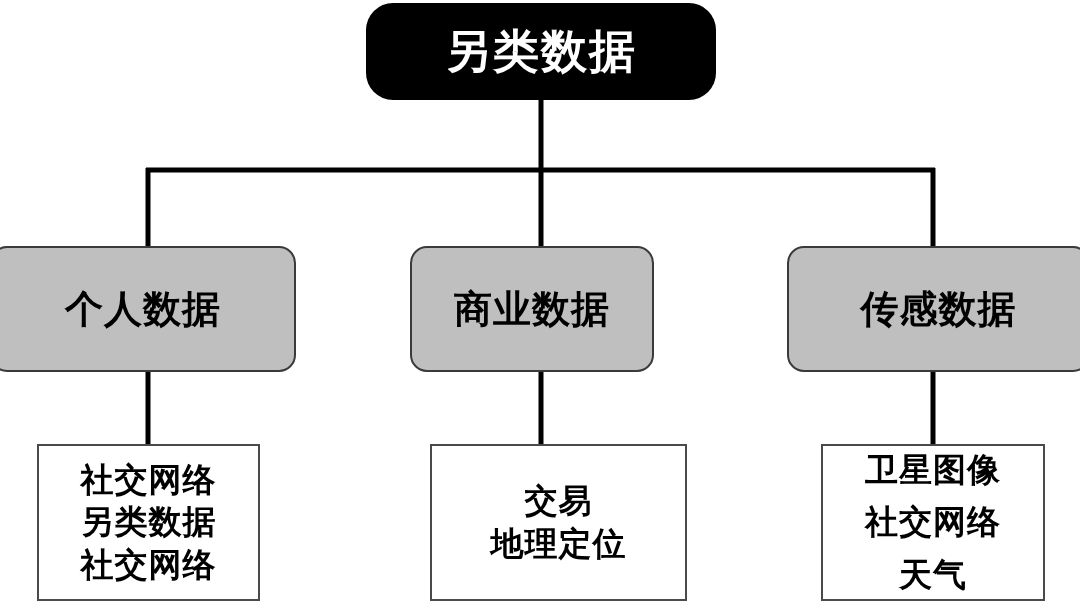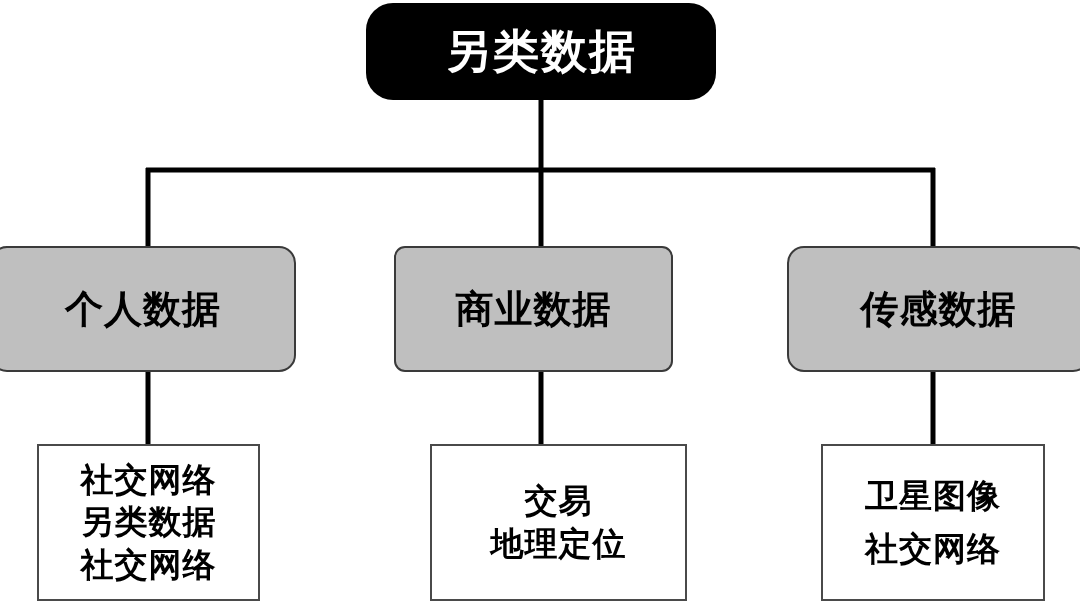--- a/index.html
+++ b/index.html
@@ -53,21 +53,21 @@
     color: #000000;
     border: 2px solid #3a3a3a;
     border-radius: 17px;
     font-size: 38px;
     font-weight: 700;
     letter-spacing: 1px;
     top: 246px;
     height: 126px;
   }
   .cat-0 { left: -10px;  width: 306px; }
-  .cat-1 { left: 394px;  width: 279px; border-radius: 11px; }
+  .cat-1 { left: 410px;  width: 244px; }
   .cat-2 { left: 787px;  width: 303px; }
   
   .node-leaf {
     background: #ffffff;
     color: #000000;
     border: 2px solid #4a4a4a;
     border-radius: 0;
     top: 444px;
     height: 157px;
     flex-direction: column;
@@ -120,15 +120,16 @@
   </div>
 
   <div class="node node-leaf leaf-1">
     <span class="leaf-line">交易</span>
     <span class="leaf-line">地理定位</span>
   </div>
 
   <div class="node node-leaf leaf-2">
     <span class="leaf-line">卫星图像</span>
     <span class="leaf-line">社交网络</span>
+    <span class="leaf-line">天气</span>
   </div>
 
 </div>
 
 </body></html>

